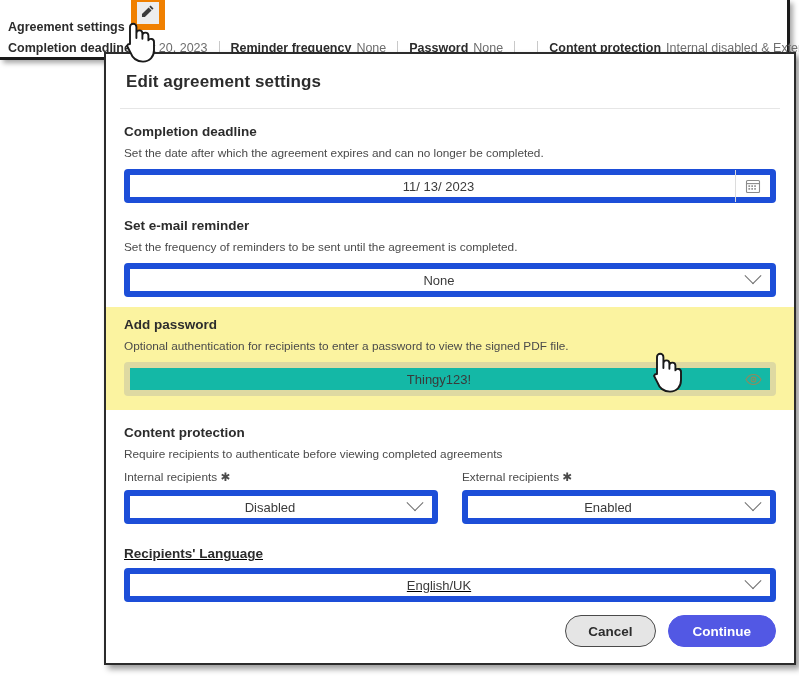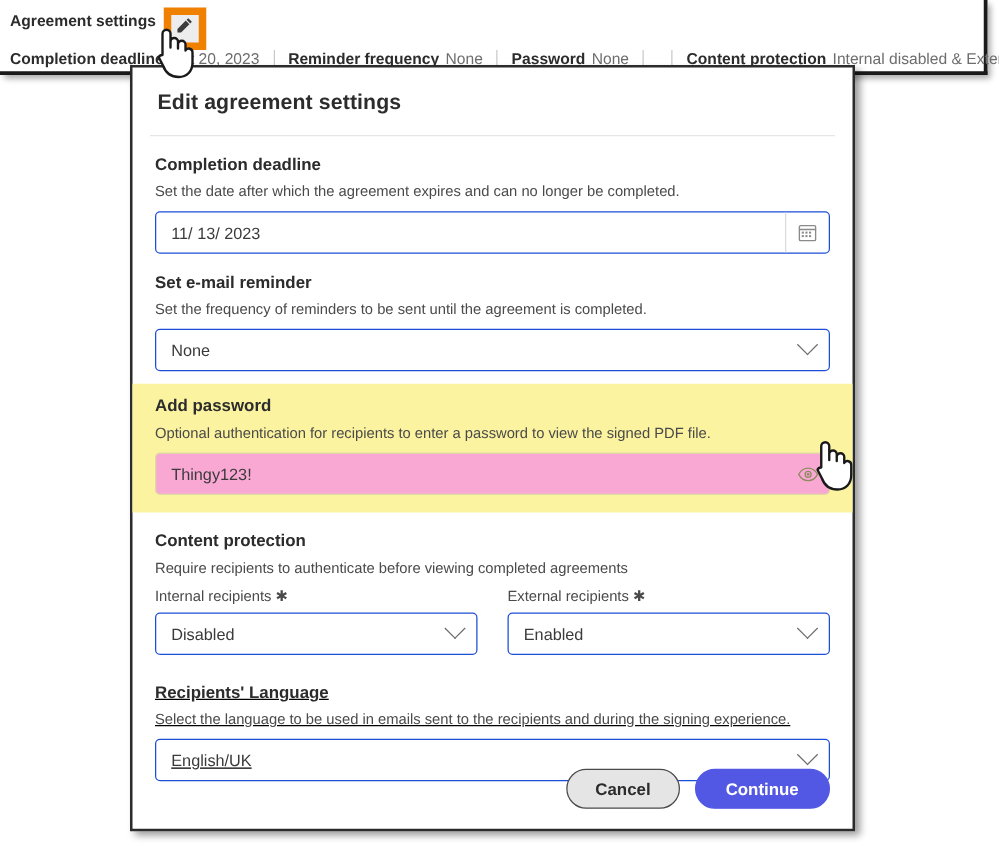--- a/index.html
+++ b/index.html
@@ -28,21 +28,21 @@
     border-bottom: 3px solid #1a1a1a;
     box-sizing: border-box;
     box-shadow: 3px 3px 5px rgba(0,0,0,0.35);
   }
 
   .banner-row1 {
     position: absolute;
     left: 8px;
     top: 10px;
     display: flex;
-    align-items: flex-start;
+    align-items: flex-end;
     gap: 6px;
     height: 24px;
   }
   .banner-row2 {
     position: absolute;
     left: 8px;
     top: 38px;
     display: flex;
     align-items: baseline;
     height: 16px;
@@ -88,21 +88,21 @@
     display: flex;
     align-items: center;
     justify-content: center;
   }
 
   
   #dialog {
     position: absolute;
     left: 104px;
     top: 52px;
-    width: 580px;
+    width: 692px;
     height: 613px;
     background: #ffffff;
     border: 2px solid #2b2b2b;
     box-sizing: border-box;
     box-shadow: 4px 4px 6px rgba(0,0,0,0.4);
   }
 
   #dialog-title {
     font-size: 17px;
     font-weight: bold;
@@ -138,37 +138,38 @@
   .sec-desc {
     font-size: 11.8px;
     color: #4a4a4a;
     margin: 0 0 9px 0;
   }
 
   
   .field {
     position: relative;
     height: 34px;
-    border: 1px solid #1d4ed8;
+    border: 6px solid #1d4ed8;
     border-radius: 4px;
     background: #ffffff;
     display: flex;
     align-items: center;
     box-sizing: border-box;
+    text-align: center;
   }
   .field .value {
     font-size: 13px;
     color: #3a3a3a;
     padding-left: 12px;
     flex: 1;
     white-space: nowrap;
     overflow: hidden;
   }
   .field.yellow {
-    background: #f9a8d4;
+    background: #14b8a6;
     border-color: #ded9a2;
   }
 
   .adorn {
     width: 34px;
     height: 32px;
     display: flex;
     align-items: center;
     justify-content: center;
     flex: 0 0 34px;
@@ -364,21 +365,20 @@
             <span class="adorn">
                 <span class="chev"></span>
               </span>
           </div>
         </div>
       </div>
     </div>
 
     <div class="section" style="padding-top:22px;text-decoration:underline;">
       <div class="sec-title">Recipients' Language</div>
-      <div class="sec-desc">Select the language to be used in emails sent to the recipients and during the signing experience.</div>
       <div class="field">
         <span class="value">English/UK</span>
         <span class="adorn">
             <span class="chev"></span>
           </span>
       </div>
     </div>
 
   </div>
 

